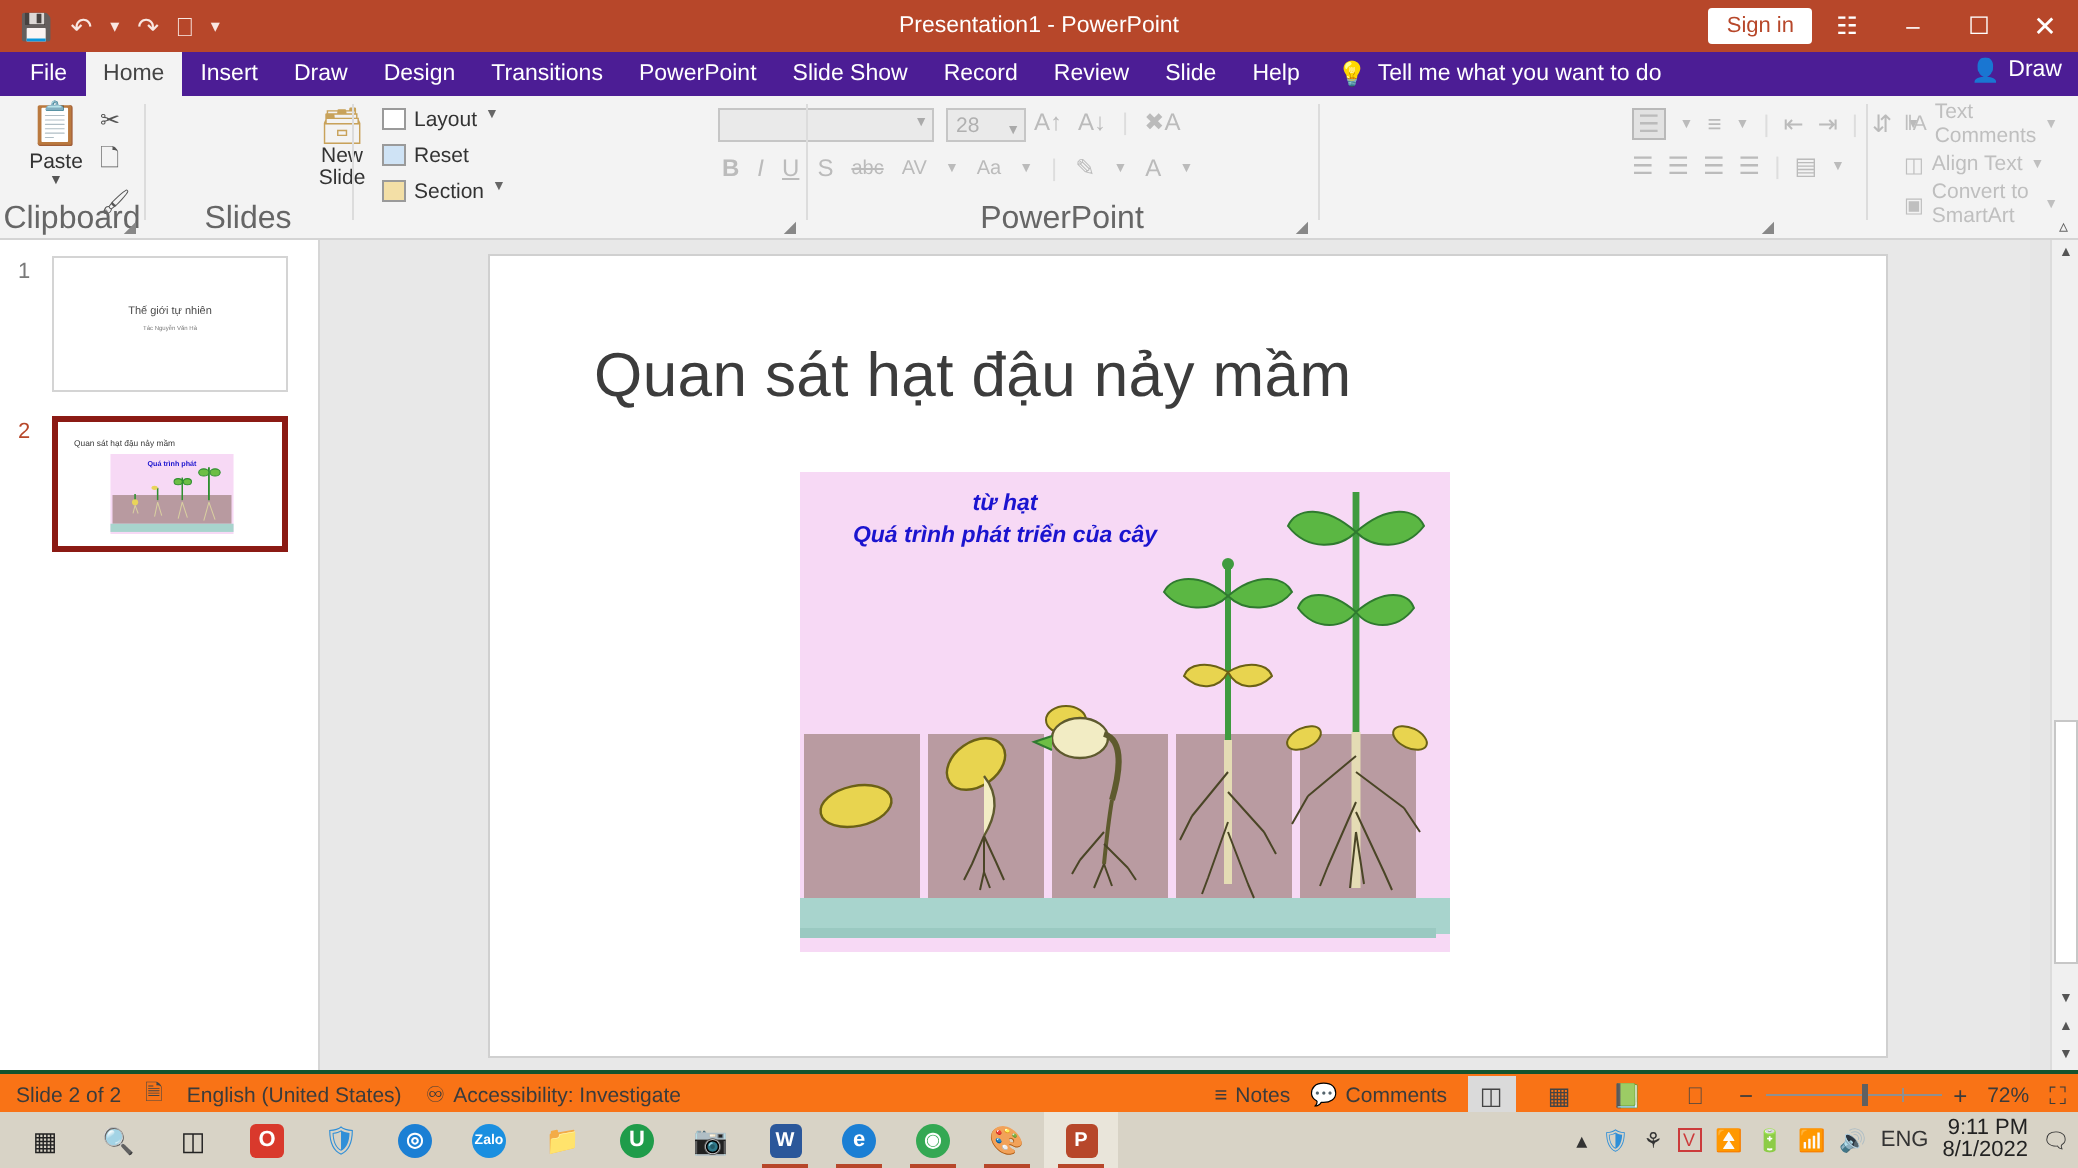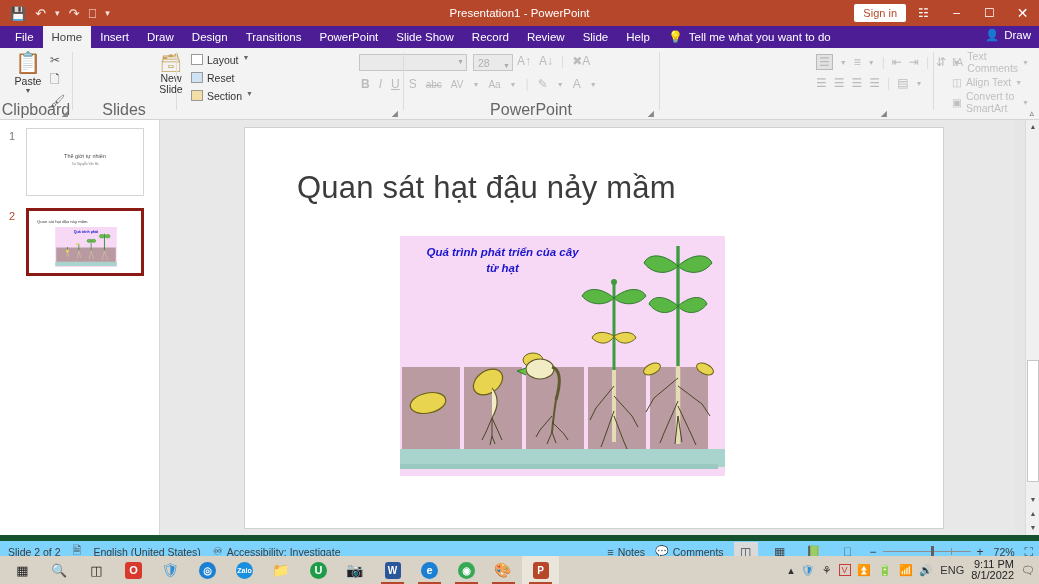--- a/index.html
+++ b/index.html
@@ -139,21 +139,21 @@
 
   
   .vsb { position: absolute; right: 0; top: 120px; width: 14px; height: 415px; background: #f0f0f0; border-left: 1px solid #dcdcdc; }
   .vsb .arr { width: 14px; height: 14px; text-align: center; font-size: 7px; color: #555; line-height: 14px; }
   .vsb .thumbbar { position: absolute; left: 1px; width: 12px; background: #fff; border: 1px solid #c7c7c7; }
   .vsb .btm { position: absolute; left: 0; bottom: 0; width: 14px; }
 
   
   .status {
     position: absolute; left: 0; top: 535px; width: 1039px; height: 21px;
-    background: #7dd3fc; border-top: 6px solid #14532d; font-size: 10.5px; color: #3b3b3b;
+    background: #f97316; border-top: 2px solid #14532d; font-size: 10.5px; color: #3b3b3b;
   }
   .st-left { position: absolute; left: 8px; top: 0; height: 21px; display: flex; align-items: center; gap: 12px; }
   .st-right { position: absolute; right: 6px; top: 0; height: 21px; display: flex; align-items: center; gap: 10px; }
   .viewbtn { width: 24px; height: 19px; display: flex; align-items: center; justify-content: center; font-size: 12px; color: #444; }
   .viewbtn.active { background: #dadada; }
   .zslider { display: flex; align-items: center; gap: 0; }
   .ztrack { width: 88px; height: 1px; background: #909090; position: relative; }
   .zknob { position: absolute; left: 48px; top: -5px; width: 3px; height: 11px; background: #606060; }
   .ztick { position: absolute; left: 68px; top: -3px; width: 1px; height: 7px; background: #909090; }
 
@@ -391,22 +391,22 @@
   </div>
 </div>
 
 <div class="slidearea">
   <div class="slide">
 
     <div class="slide-title">Quan sát hạt đậu nảy mầm</div>
 
     <div class="pic">
       <div class="pic-head">
+        <div>từ hạt</div>
         <div>Quá trình phát triển của cây</div>
-        <div>từ hạt</div>
       </div>
 
       <svg width="325" height="240" viewBox="0 0 325 240" style="position:absolute;left:0;top:0;">
 
         <g fill="#b99ba1">
           <rect x="2" y="131" width="58" height="82"></rect>
           <rect x="64" y="131" width="58" height="82"></rect>
           <rect x="126" y="131" width="58" height="82"></rect>
           <rect x="188" y="131" width="58" height="82"></rect>
           <rect x="250" y="131" width="58" height="82"></rect>

